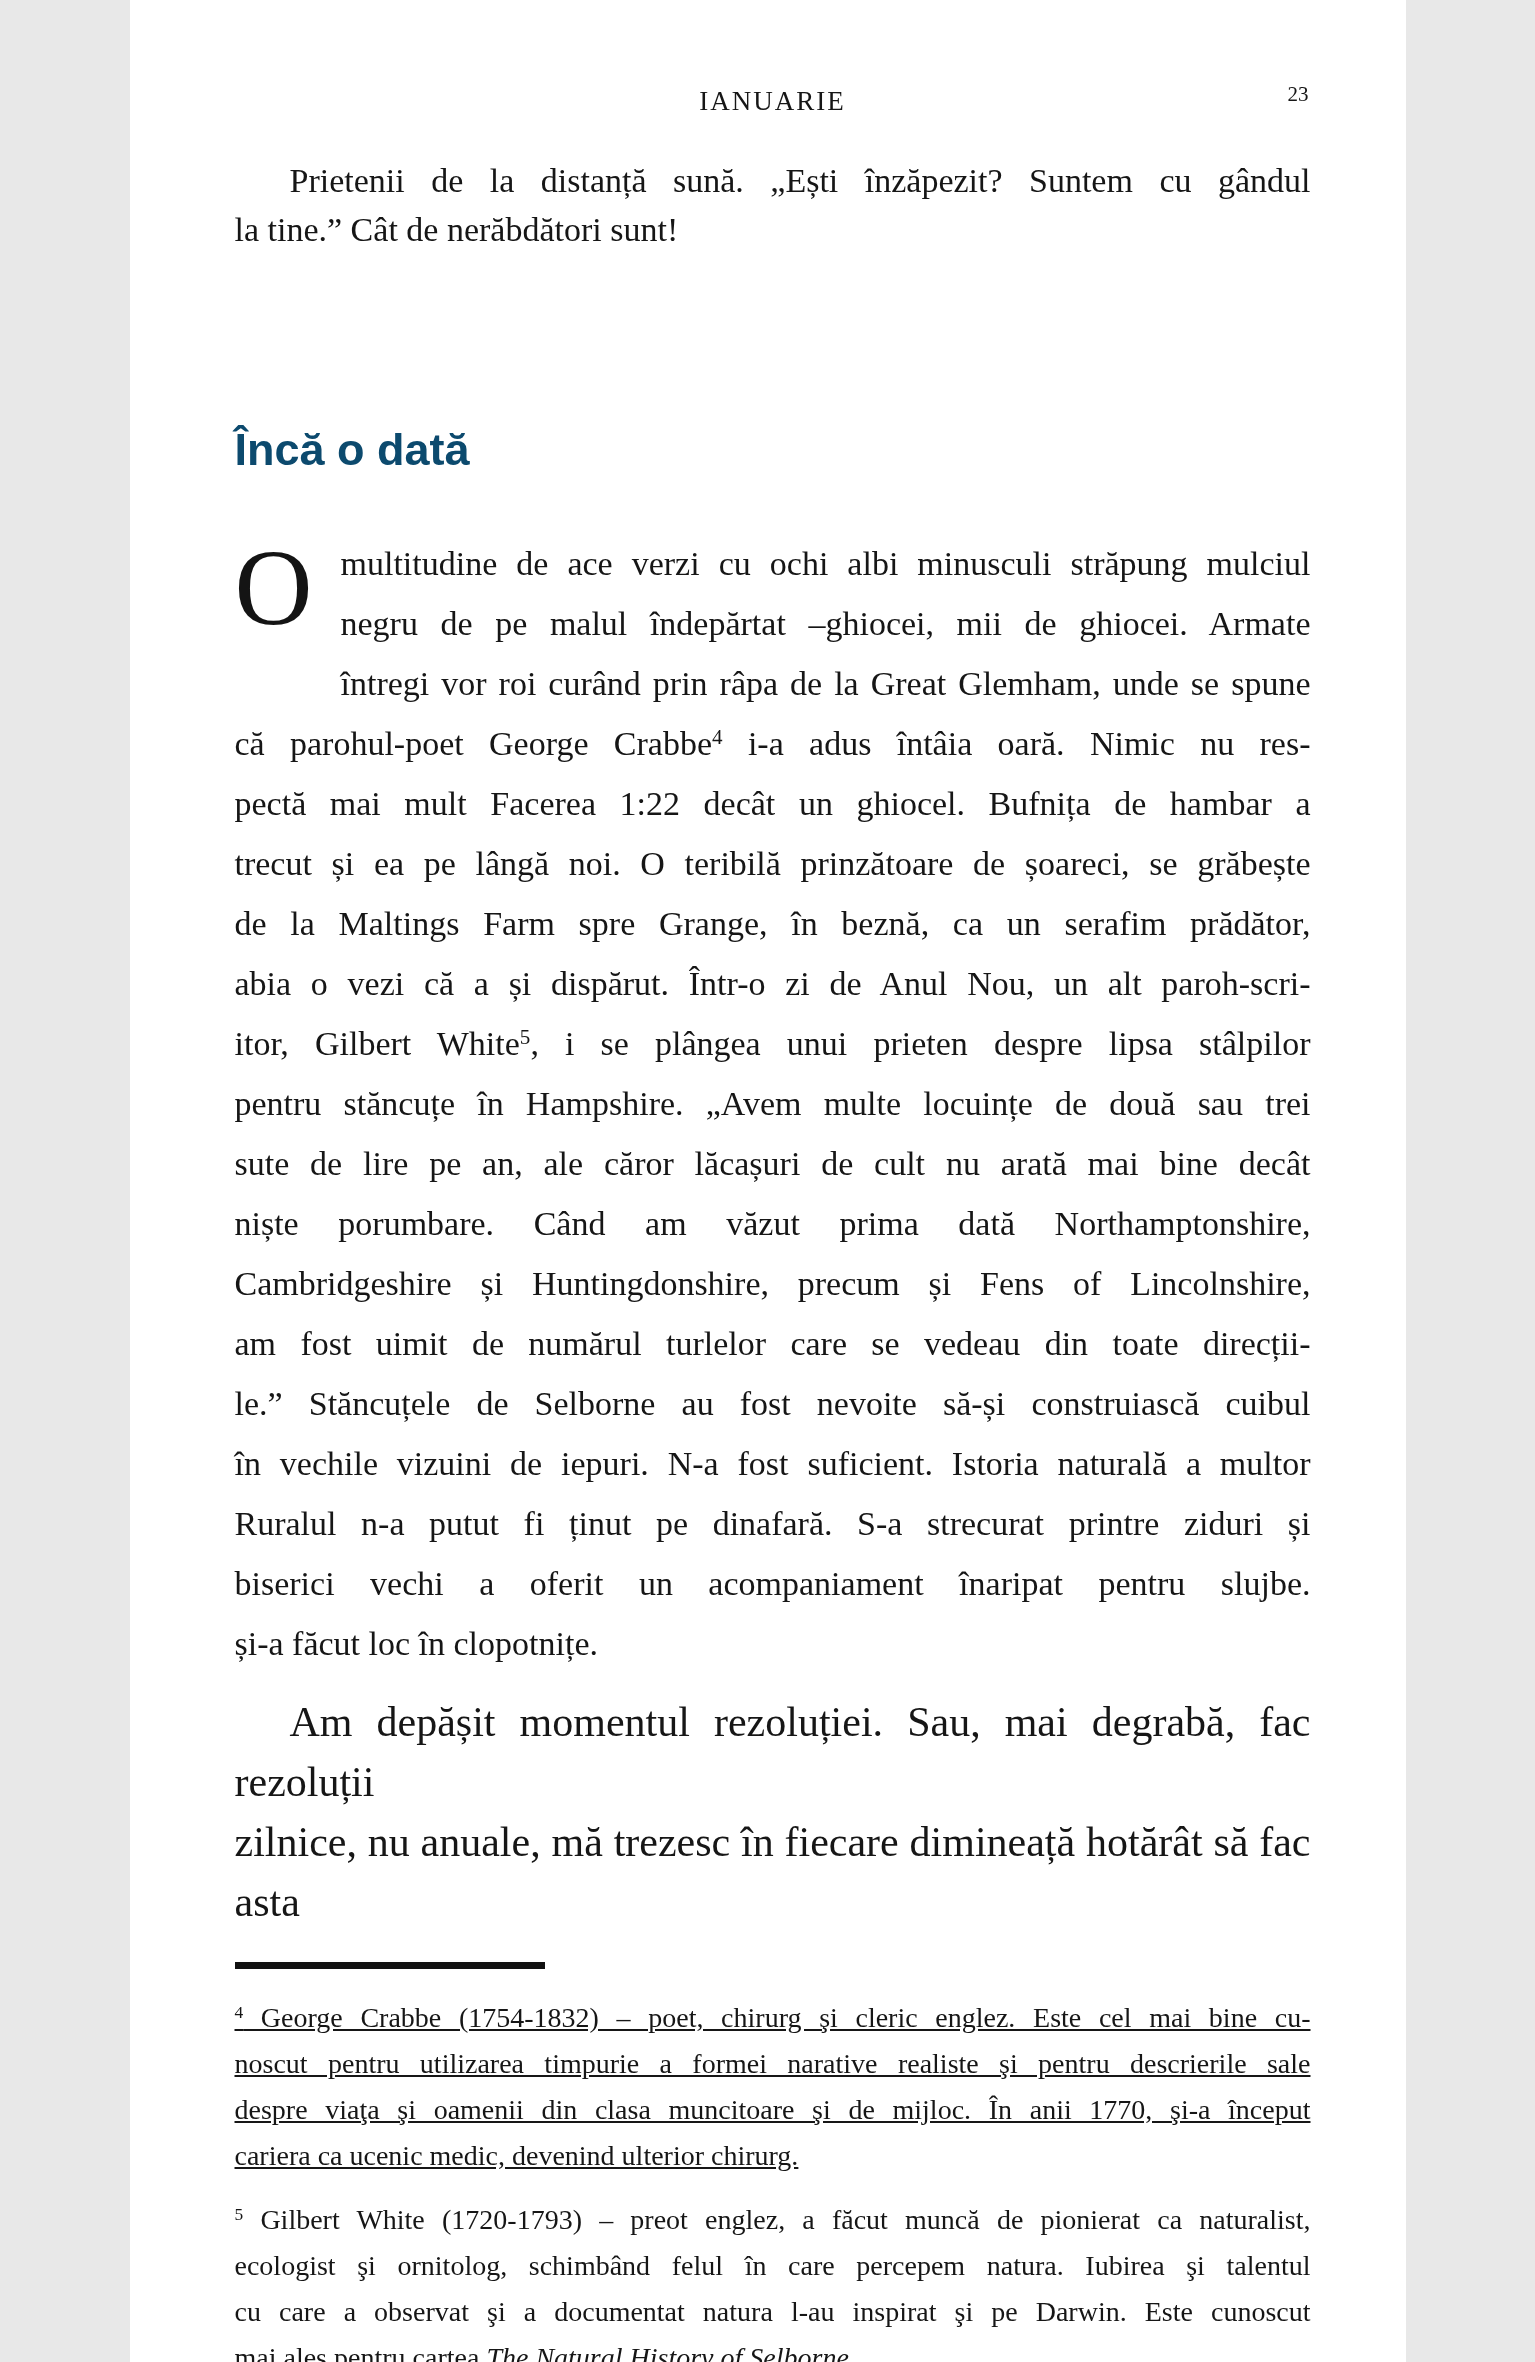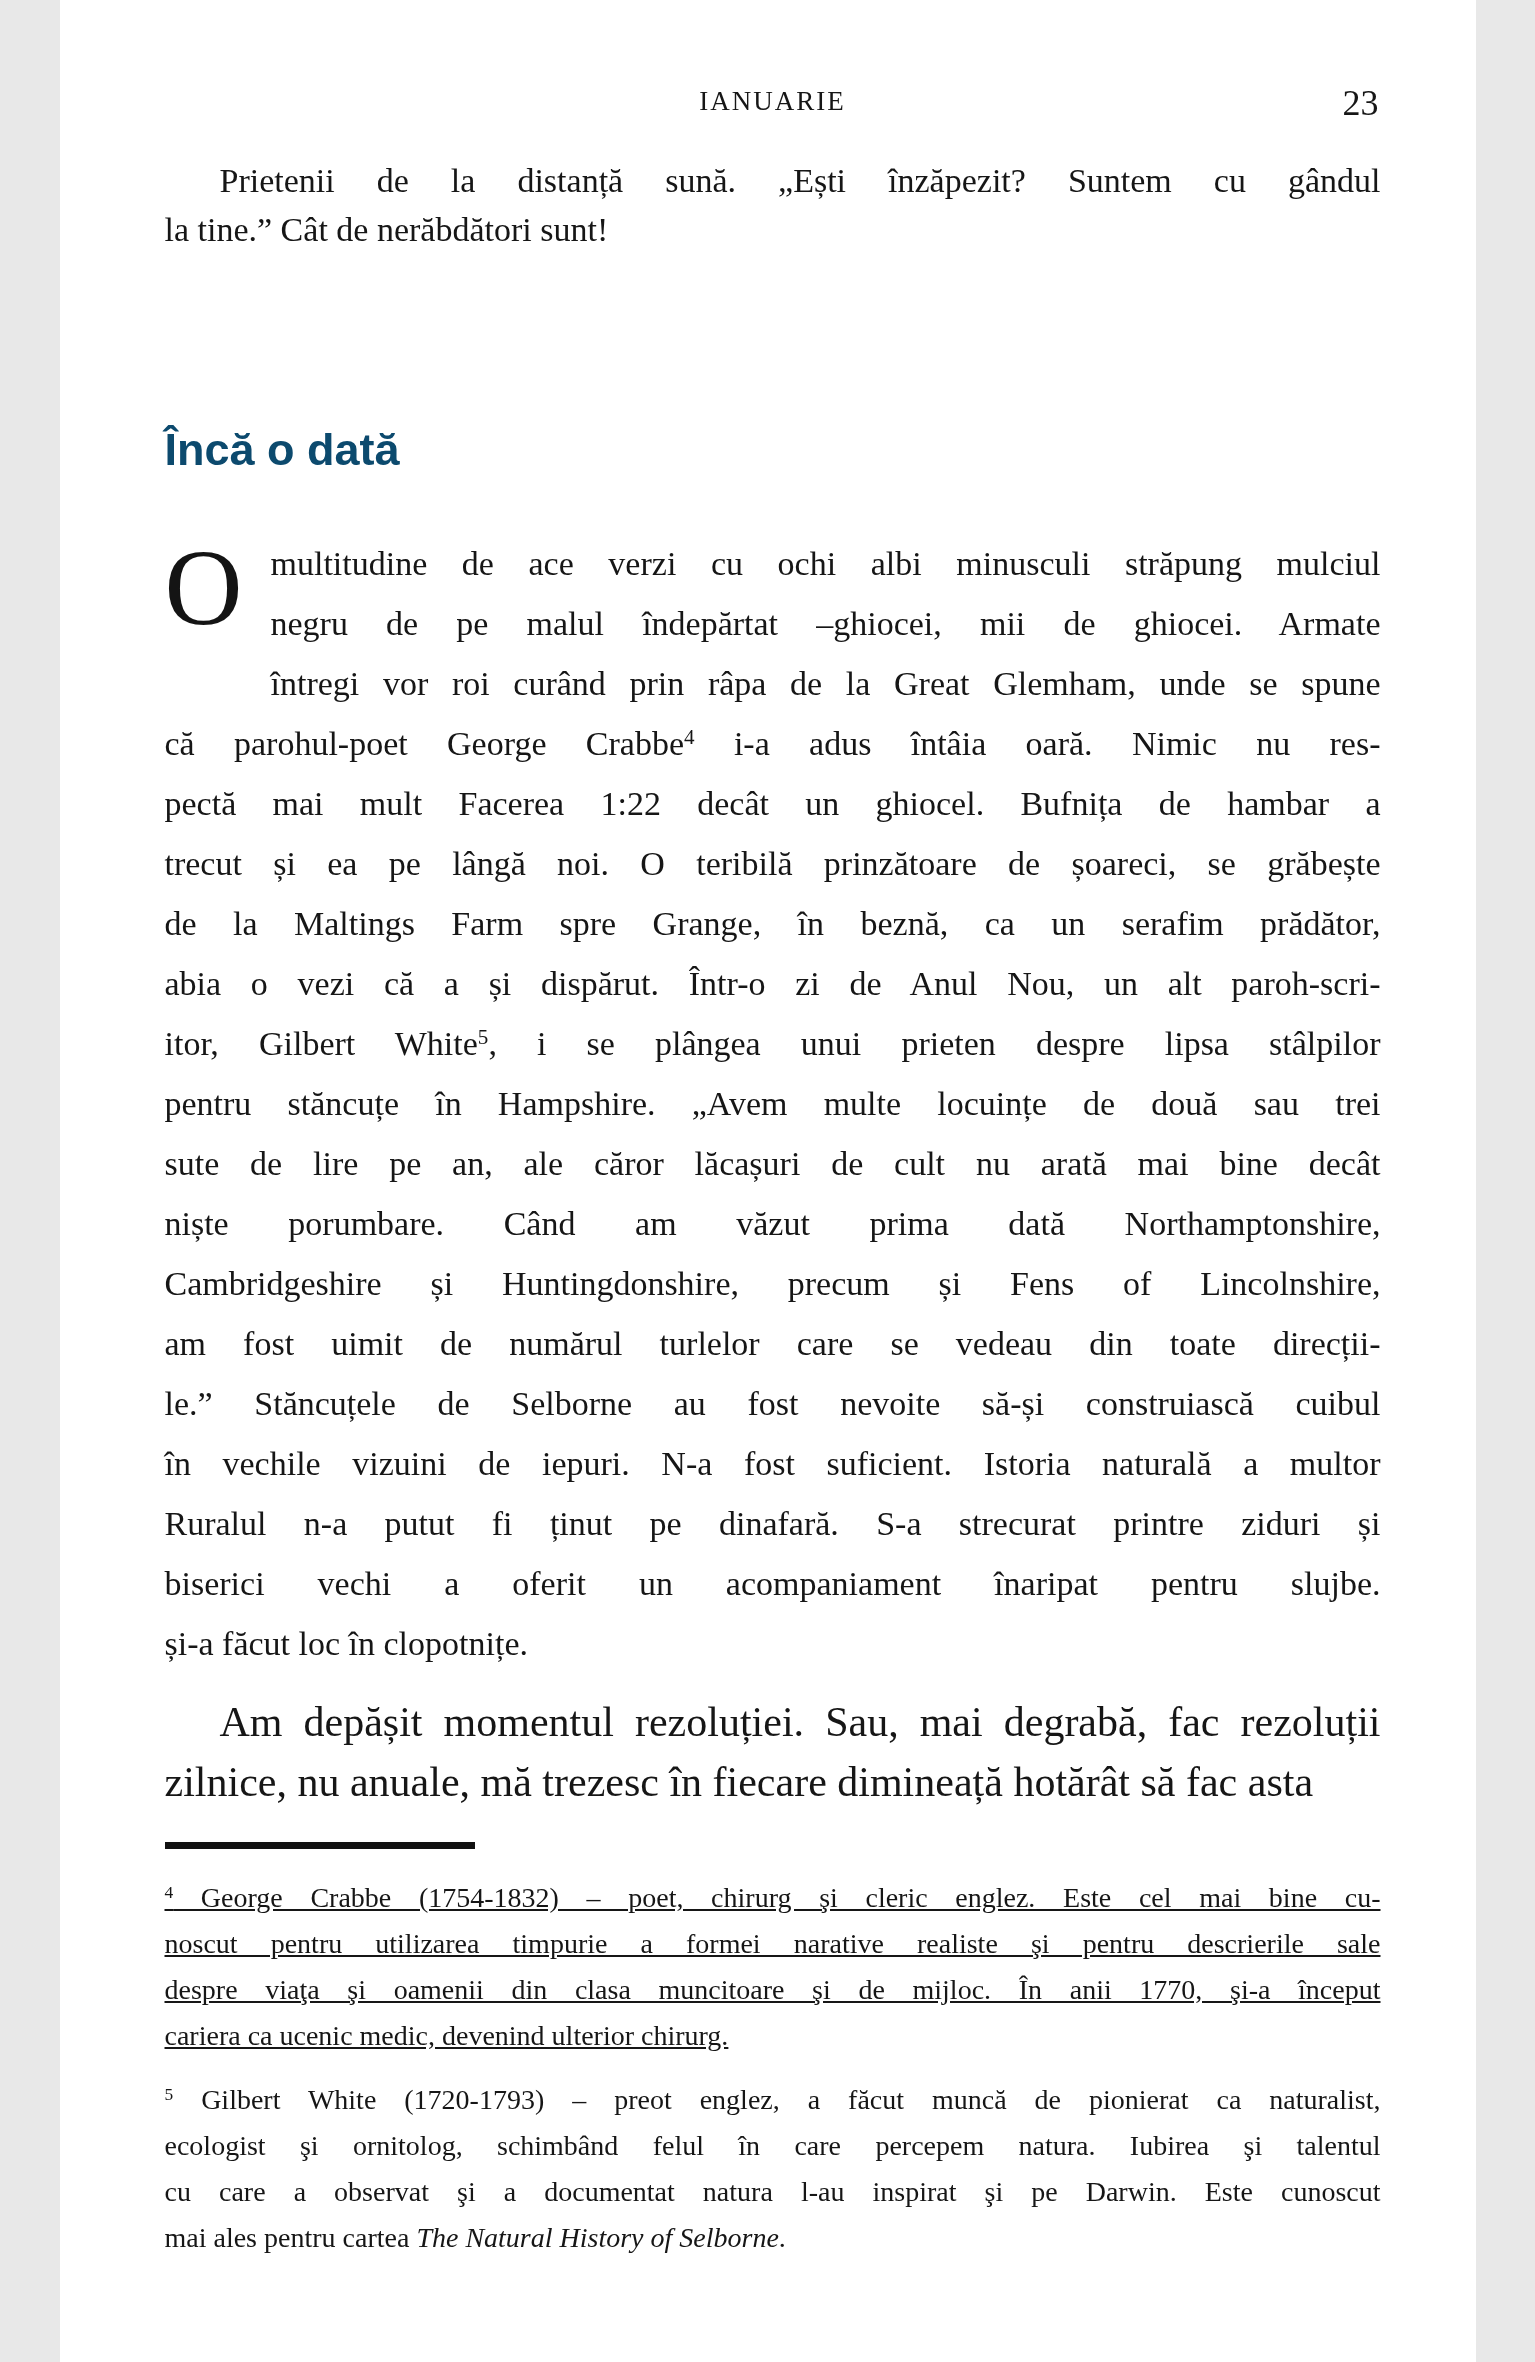--- a/index.html
+++ b/index.html
@@ -1,25 +1,25 @@
 <!DOCTYPE html>
 <html lang="ro"><head>
 <meta charset="utf-8">
 <style>
   html,body { margin:0; padding:0; background:#e8e8e8; }
   .page {
-    width:1416px; height:2362px; margin:0 auto; background:#ffffff;
+    width:1276px; height:2362px; margin:0 auto; background:#ffffff;
     color:#161616; font-family:"Liberation Serif", serif;
     position:relative; box-sizing:border-box;
     padding:86px 95px 0 105px;
   }
   
   .pagehead { position:relative; height:38px; }
   .running-title { text-align:center; font-size:27px; letter-spacing:2px; }
-  .page-number { position:absolute; right:2px; top:-4px; font-size:36px; }
+  .page-number { position:absolute; right:2px; top:-4px; font-size:21px; }
 
   
   .line {
     text-align:justify; text-align-last:justify; text-justify:inter-word;
     white-space:normal;
   }
   .line.end { text-align-last:left; }
   .line.indent { text-indent:55px; }
 
   [data-name="opening-paragraph"] { margin-top:32px; }

